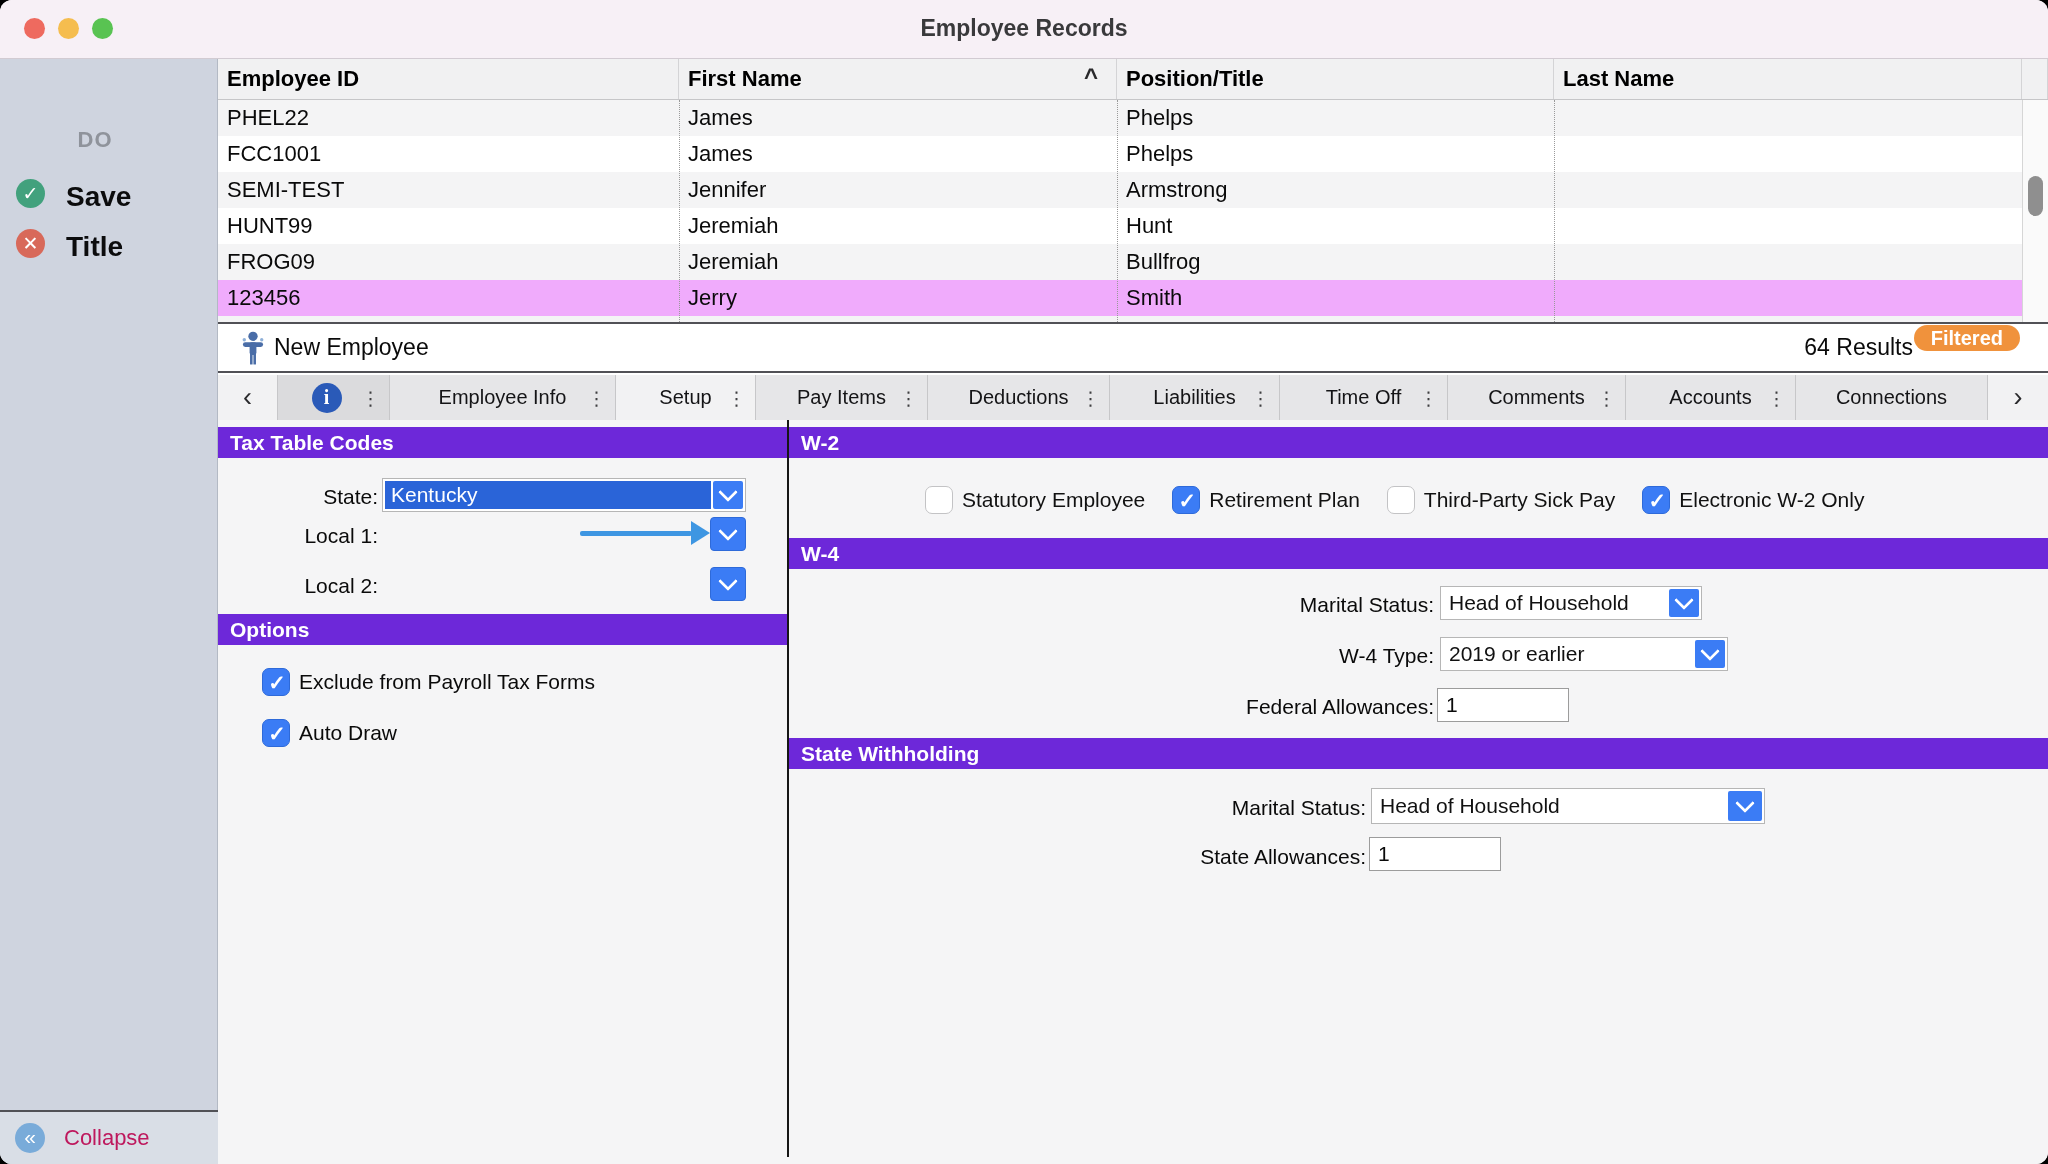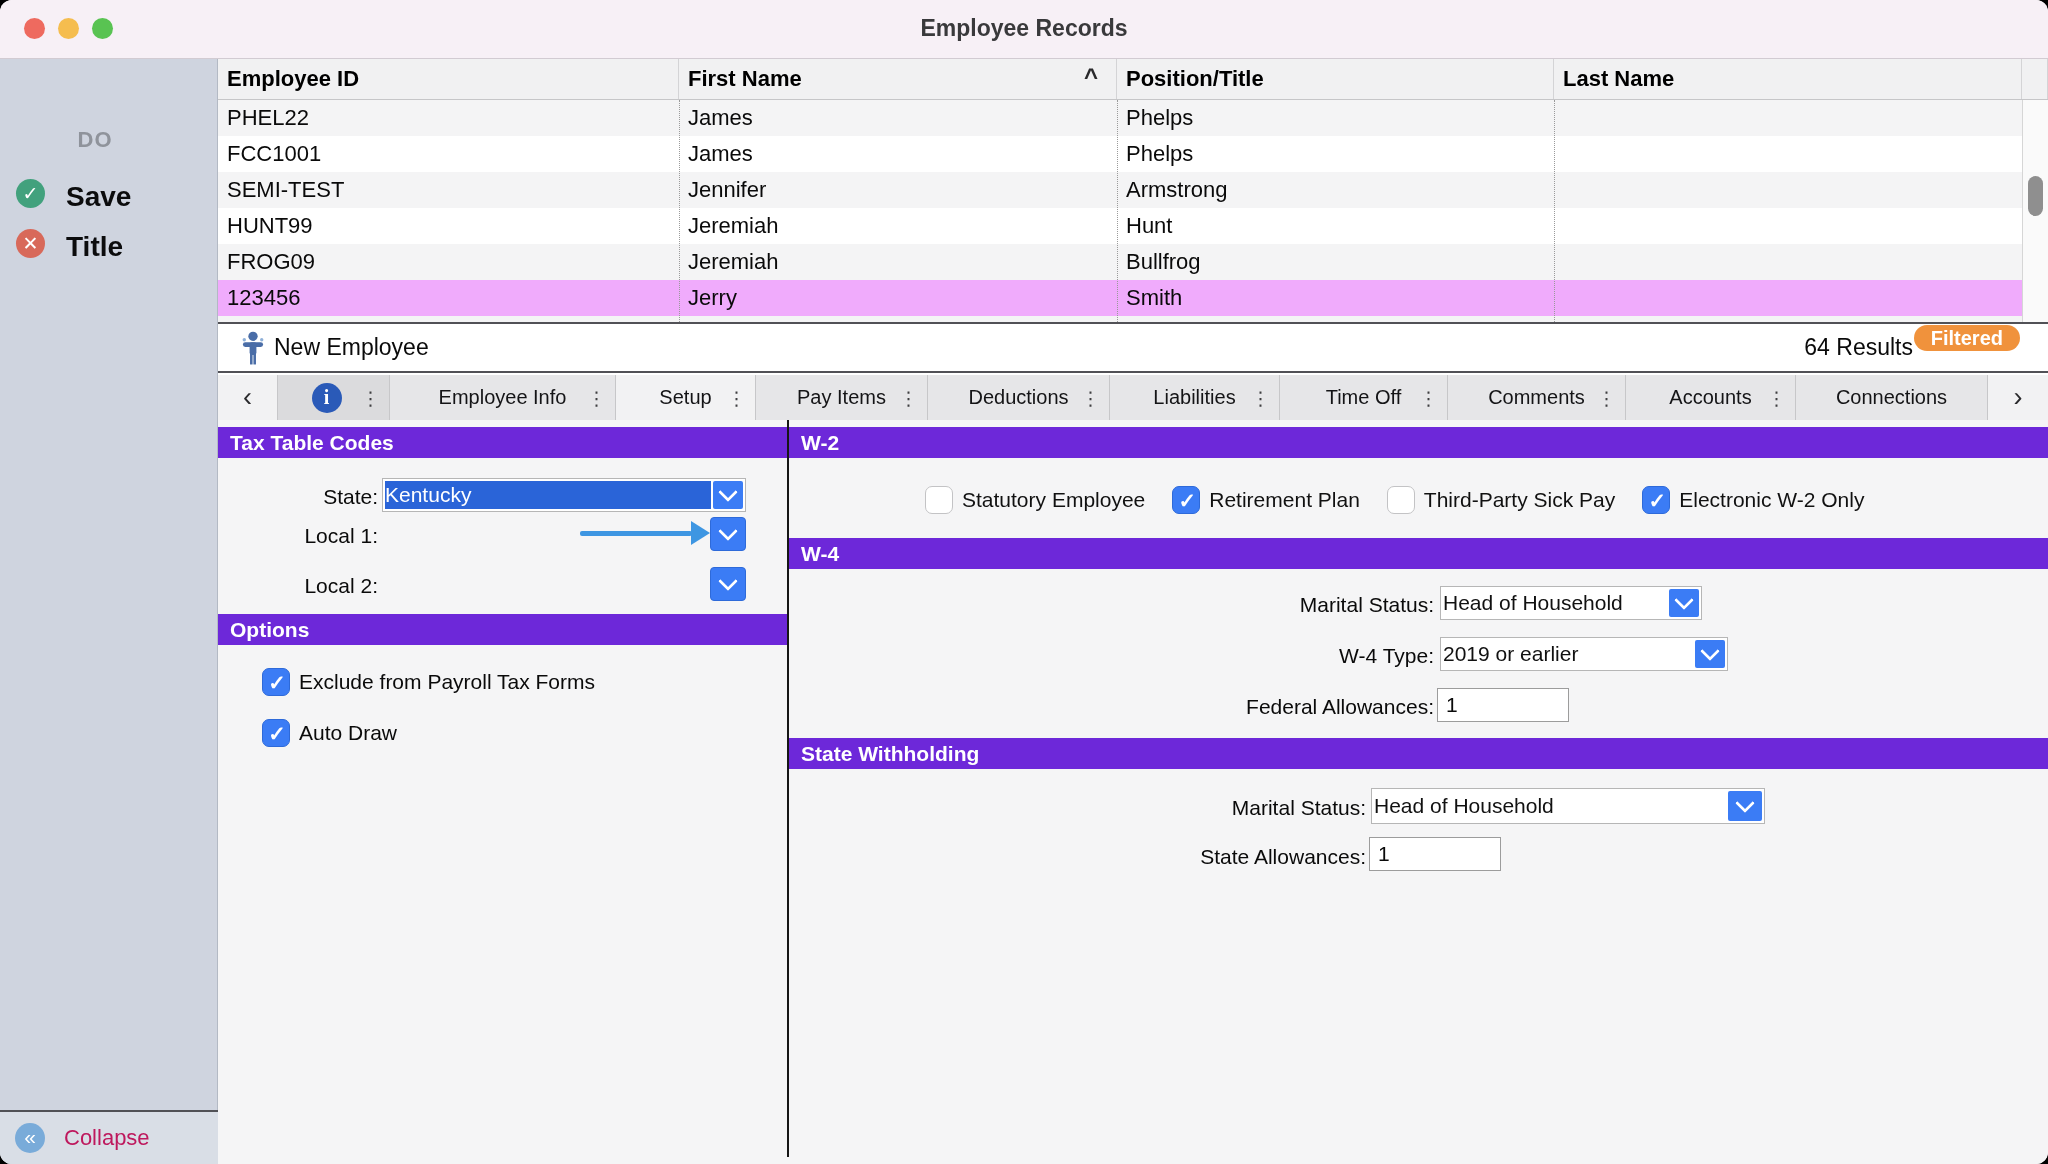--- a/index.html
+++ b/index.html
@@ -59,21 +59,21 @@
   .tab.active{background:#f2f2f3;}
   .info-circle{width:30px;height:30px;border-radius:50%;background:#2a5ab8;color:#fff;font-weight:bold;font-size:20px;
                font-family:"Liberation Serif",serif;display:flex;align-items:center;justify-content:center;margin-right:14px;}
   
   .content-bg{position:absolute;left:218px;top:420px;width:1830px;height:744px;background:#f5f5f6;}
   .panel-divider{position:absolute;left:787px;top:420px;width:2px;height:737px;background:#161616;}
   .sec-header{position:absolute;height:31px;background:#6d28d9;color:#fff;font-size:21px;font-weight:bold;line-height:31px;padding-left:12px;box-sizing:border-box;}
   .form-label{position:absolute;font-size:21px;color:#0a0a0a;text-align:right;}
   
   .combo{position:absolute;display:flex;border:1px solid #b6b6b6;background:#fff;padding:2px;box-sizing:border-box;}
-  .combo .val{flex:1;font-size:21px;line-height:28px;overflow:hidden;white-space:nowrap;}
+  .combo .val{flex:1;font-size:21px;line-height:28px;padding-left:6px;overflow:hidden;white-space:nowrap;}
   .combo .val.sel{background:#2a64d8;color:#fff;}
   .combo .btn{width:30px;margin-left:2px;background:#3b7cf5;border-radius:2px;position:relative;flex:0 0 auto;}
   .dd-btn{position:absolute;width:36px;height:34px;background:#3b7cf5;border:1px solid #2e6ad9;border-radius:4px;box-sizing:border-box;}
   .chevron{position:absolute;left:50%;top:50%;width:11px;height:11px;border-right:3px solid #fff;border-bottom:3px solid #fff;
            transform:translate(-50%,-70%) rotate(45deg);border-radius:1px;}
   .text-input{position:absolute;border:1px solid #9c9c9c;background:#fff;font-size:21px;padding:0 0 0 8px;box-sizing:border-box;
               font-family:"Liberation Sans",sans-serif;color:#0a0a0a;outline:none;}
   
   .cb{width:28px;height:28px;border-radius:7px;box-sizing:border-box;background:#fff;border:1px solid #c3c3c5;position:relative;flex:0 0 auto;}
   .cb.checked{background:#3b7cf5;border:1px solid #2e6ad9;}

